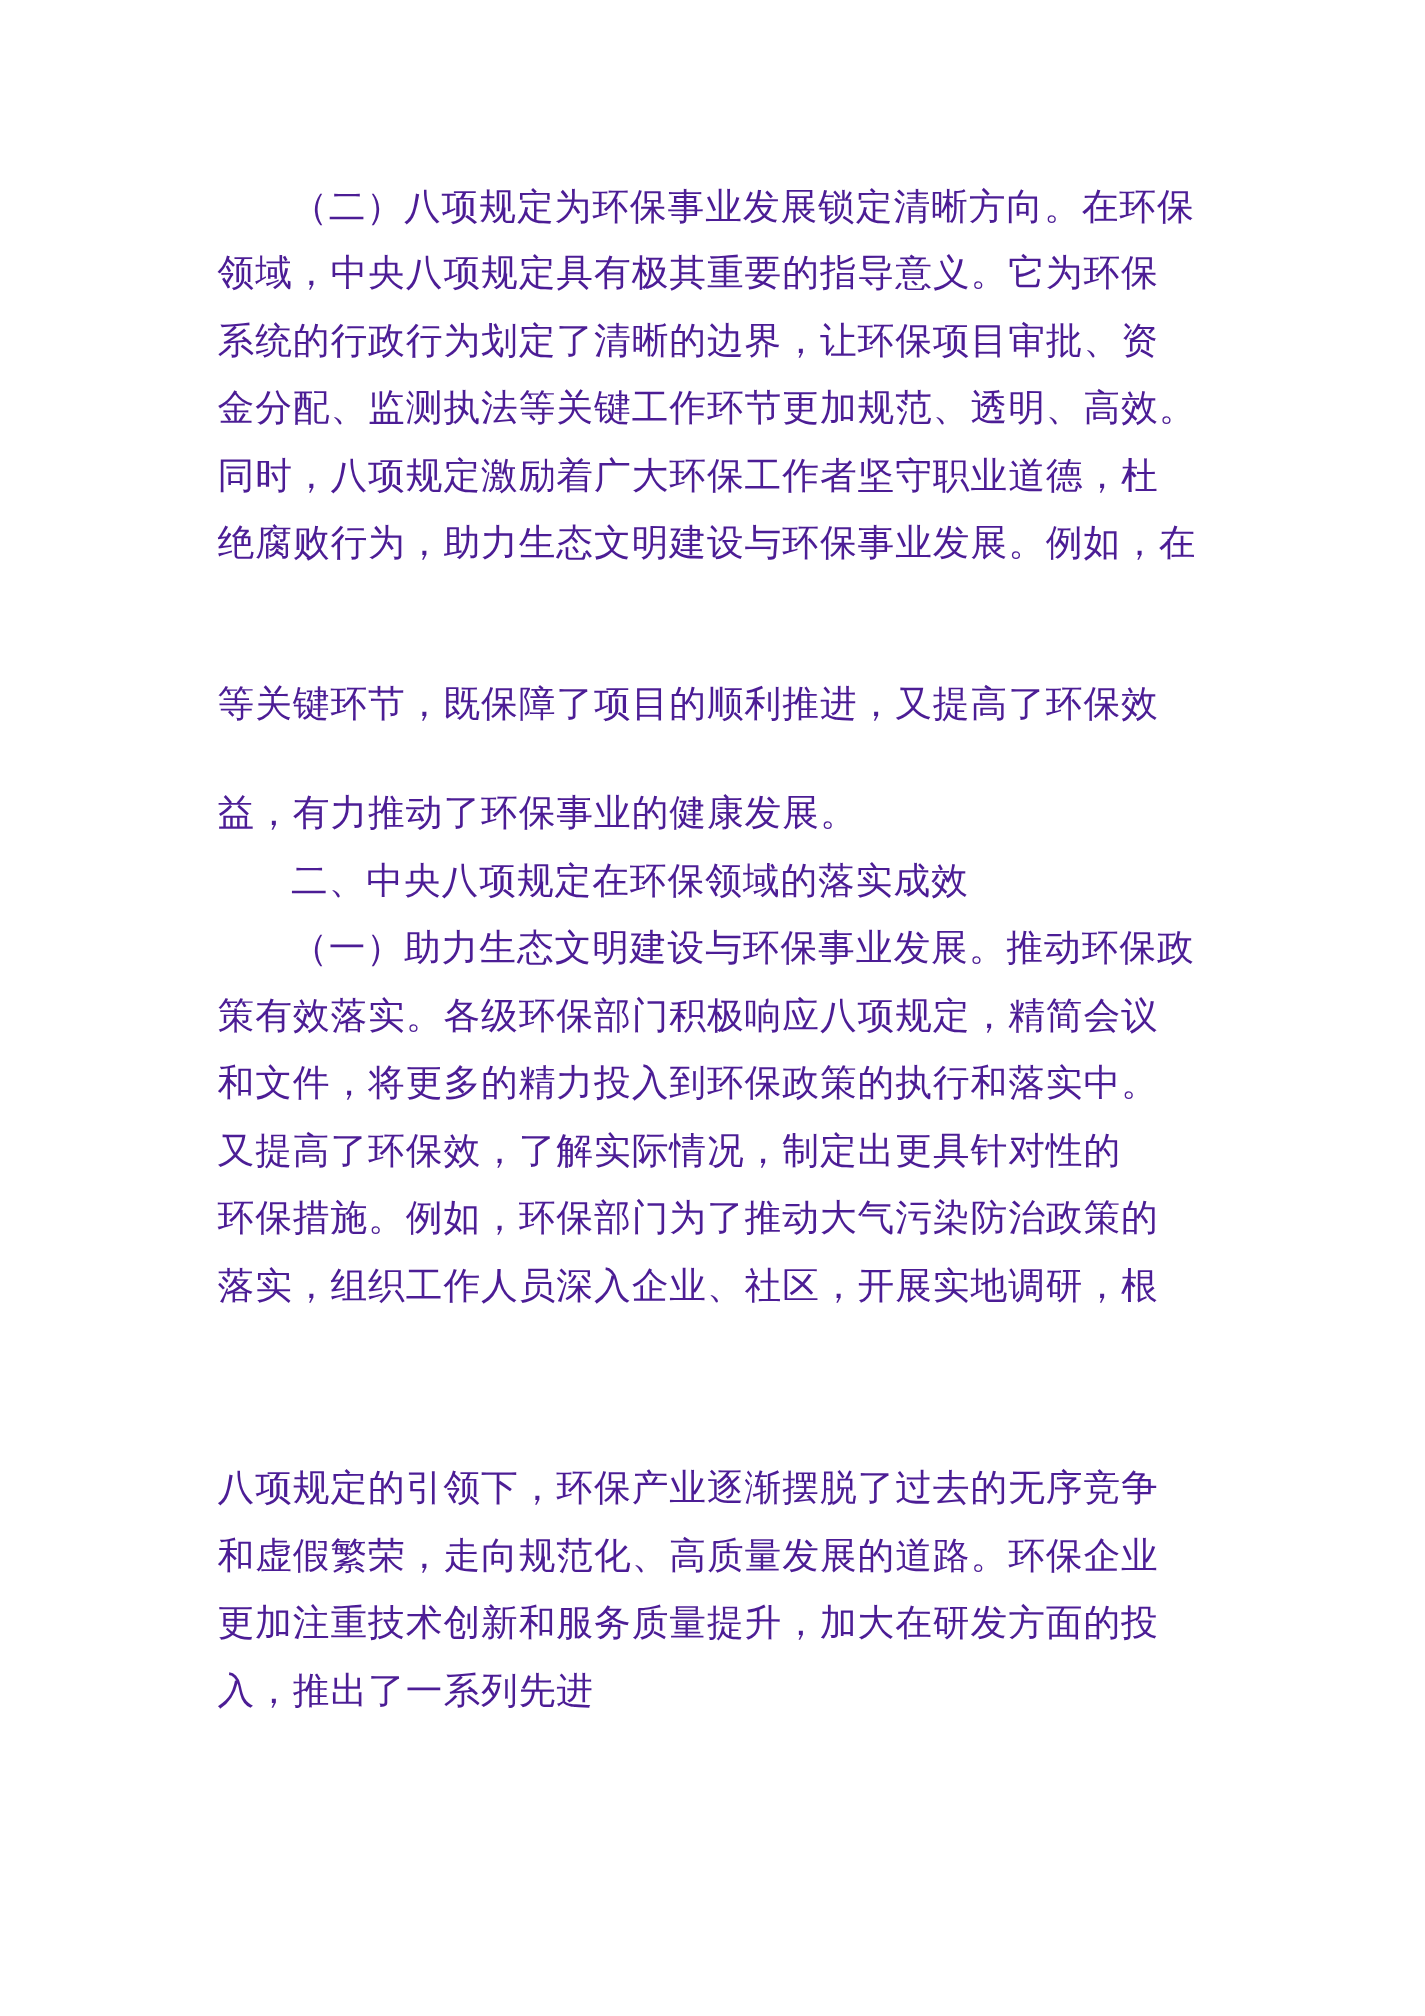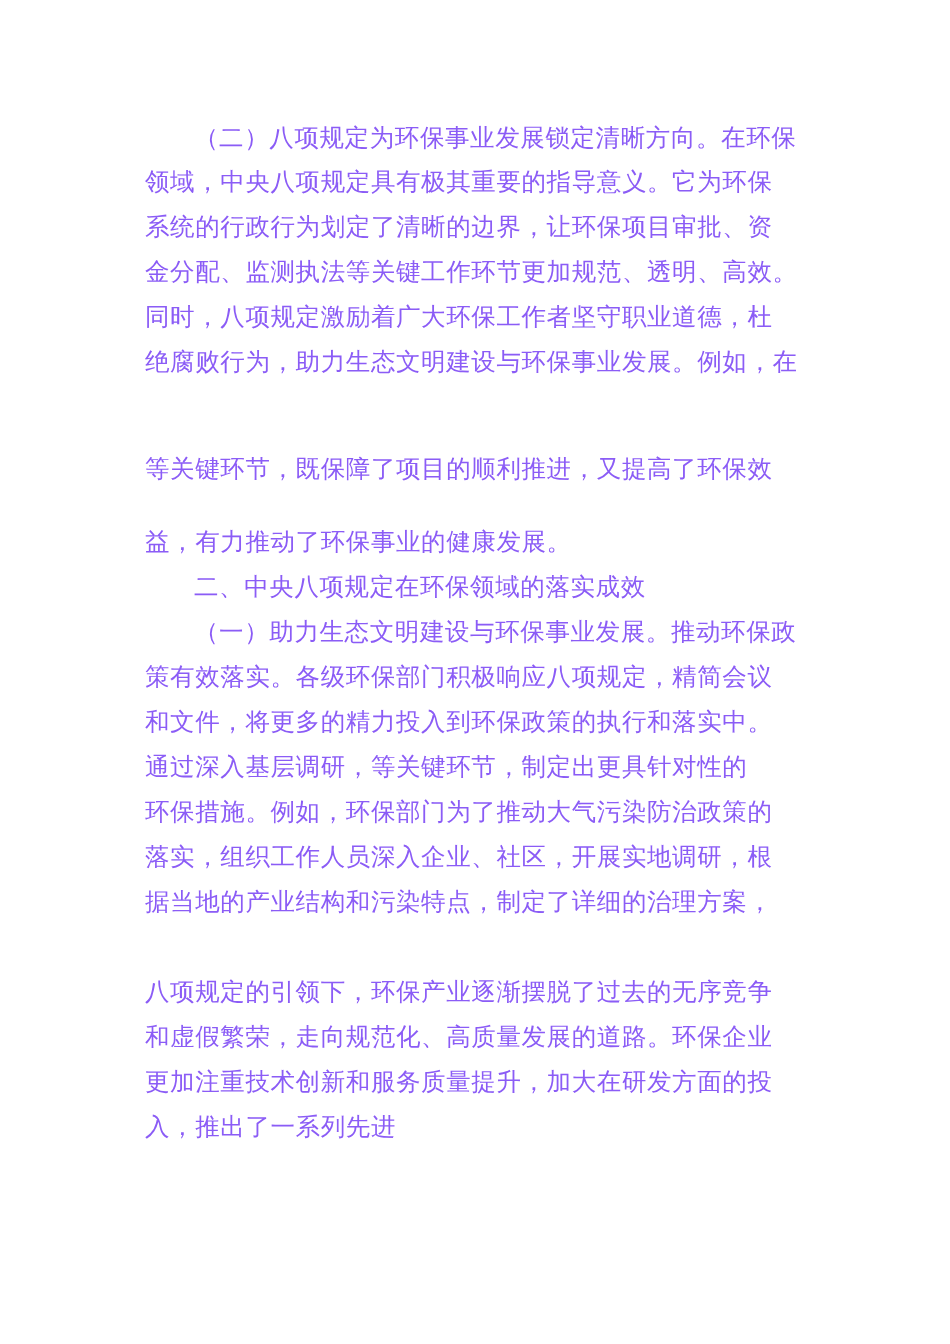--- a/index.html
+++ b/index.html
@@ -5,21 +5,21 @@
   html, body { margin: 0; padding: 0; background: #ffffff; }
   body { width: 950px; height: 1344px; position: relative; overflow: hidden; }
   .page {
     position: absolute; left: 0; top: 0; width: 950px; height: 1344px; background: #ffffff;
   }
   .line {
     position: absolute;
     left: 145px;
     font-family: "DejaVu Sans", "Liberation Sans", sans-serif;
     font-size: 24.5px;
-    color: #8b5cf6;
+    color: #4c1d95;
     white-space: nowrap;
     line-height: 30px;
     letter-spacing: 0.6px;
   }
   .indent { left: 194px; }
 </style>
 </head>
 <body>
 
 <div class="page">
@@ -28,21 +28,20 @@
   <div class="line" style="top:212px">系统的行政行为划定了清晰的边界，让环保项目审批、资</div>
   <div class="line" style="top:257px">金分配、监测执法等关键工作环节更加规范、透明、高效。</div>
   <div class="line" style="top:302px">同时，八项规定激励着广大环保工作者坚守职业道德，杜</div>
   <div class="line" style="top:347px">绝腐败行为，助力生态文明建设与环保事业发展。例如，在</div>
   <div class="line" style="top:454px">等关键环节，既保障了项目的顺利推进，又提高了环保效</div>
   <div class="line" style="top:527px">益，有力推动了环保事业的健康发展。</div>
   <div class="line indent" style="top:572px">二、中央八项规定在环保领域的落实成效</div>
   <div class="line indent" style="top:617px">（一）助力生态文明建设与环保事业发展。推动环保政</div>
   <div class="line" style="top:662px">策有效落实。各级环保部门积极响应八项规定，精简会议</div>
   <div class="line" style="top:707px">和文件，将更多的精力投入到环保政策的执行和落实中。</div>
-  <div class="line" style="top:752px">通过深入基层调研，等关键环节，制定出更具针对性的</div>
+  <div class="line" style="top:752px">又提高了环保效，了解实际情况，制定出更具针对性的</div>
   <div class="line" style="top:797px">环保措施。例如，环保部门为了推动大气污染防治政策的</div>
   <div class="line" style="top:842px">落实，组织工作人员深入企业、社区，开展实地调研，根</div>
-  <div class="line" style="top:887px">据当地的产业结构和污染特点，制定了详细的治理方案，</div>
   <div class="line" style="top:977px">八项规定的引领下，环保产业逐渐摆脱了过去的无序竞争</div>
   <div class="line" style="top:1022px">和虚假繁荣，走向规范化、高质量发展的道路。环保企业</div>
   <div class="line" style="top:1067px">更加注重技术创新和服务质量提升，加大在研发方面的投</div>
   <div class="line" style="top:1112px">入，推出了一系列先进</div>
 </div>
 
 </body></html>

